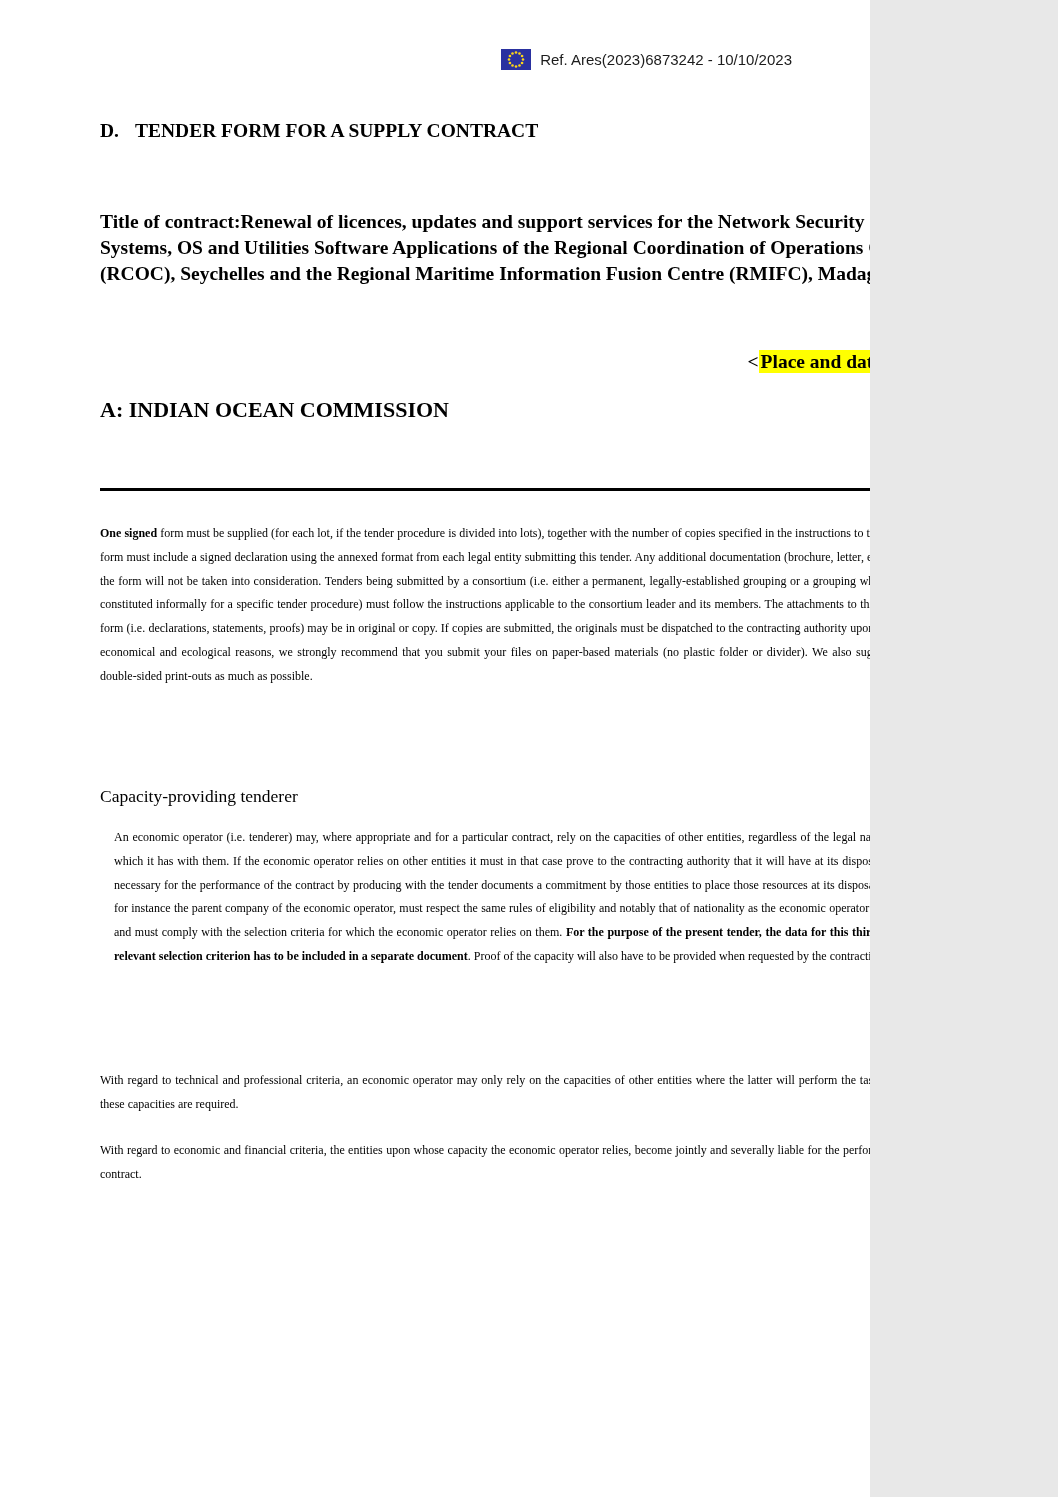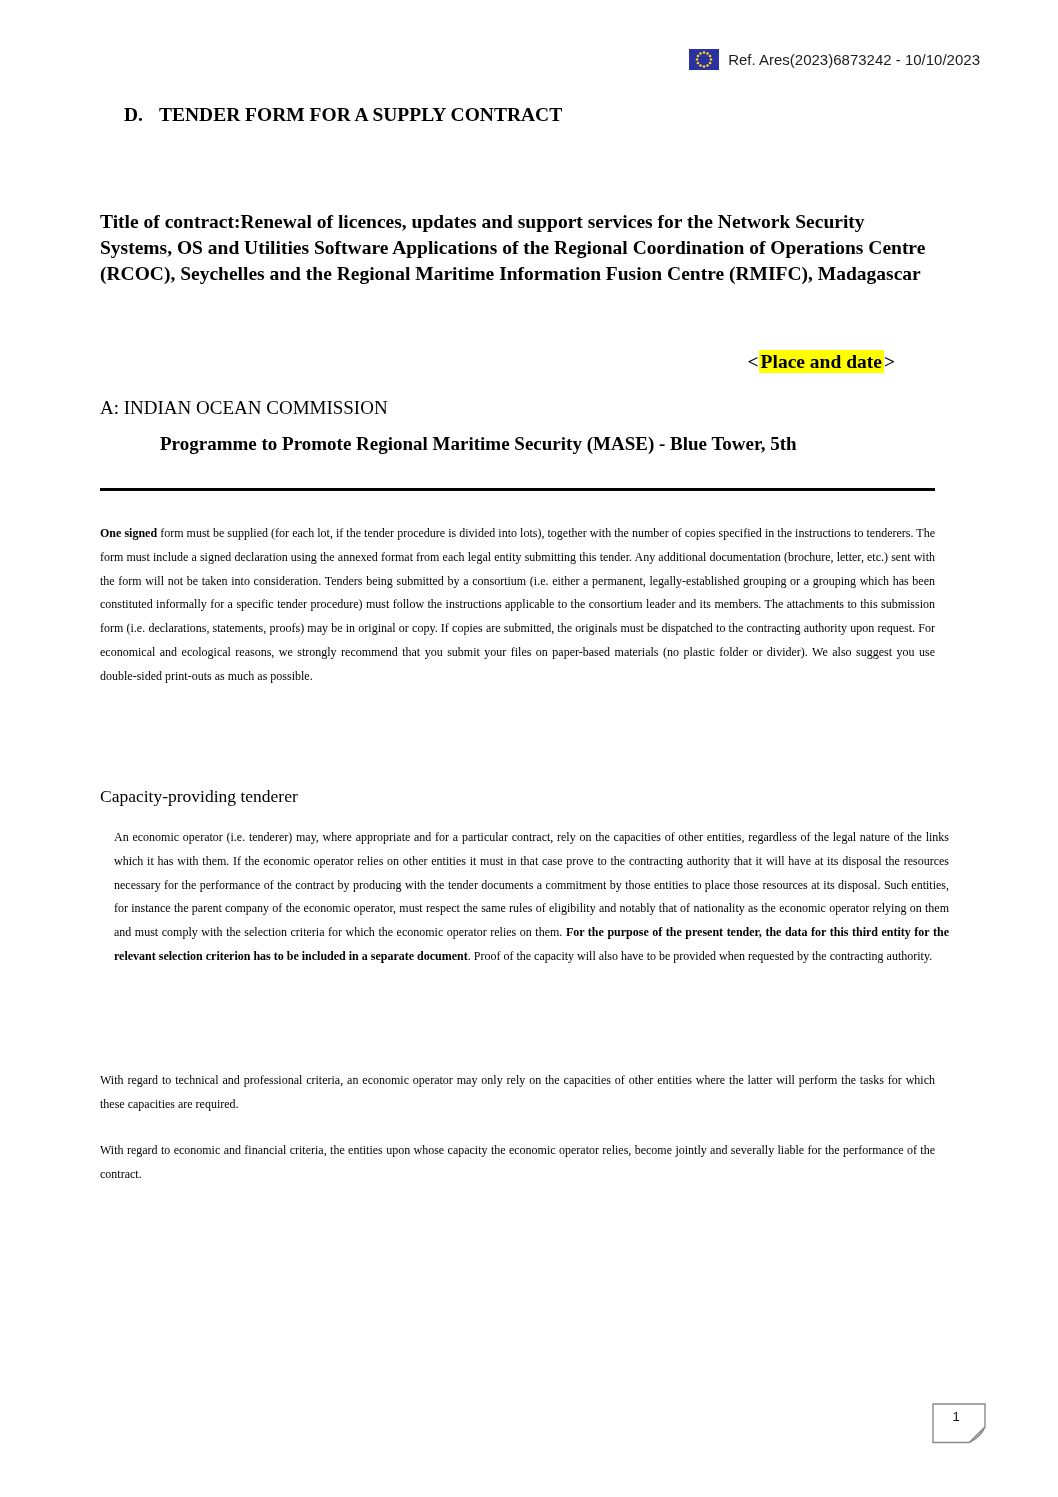--- a/index.html
+++ b/index.html
@@ -1,38 +1,38 @@
 <!DOCTYPE html>
 <html><head>
 <meta charset="utf-8">
 <style>
   html, body { margin: 0; padding: 0; background: #e8e8e8; }
   .page {
     position: relative;
-    width: 1058px;
+    width: 870px;
     height: 1497px;
     background: #ffffff;
     overflow: hidden;
     color: #000;
   }
   .abs { position: absolute; }
   .serif { font-family: "Liberation Serif", "DejaVu Serif", serif; }
   .sans  { font-family: "Liberation Sans", "DejaVu Sans", sans-serif; }
 
   
   .ref-line {
     top: 49px; right: 78px;
     display: flex; align-items: center; gap: 9px;
   }
   .ref-text { font-size: 15px; color: #1c1c1c; }
 
   
   .section-heading {
-    top: 104px; left: 100px;
-    font-size: 19.5px; font-weight: bold; margin-left: 24px;
+    top: 120px; left: 100px;
+    font-size: 19.5px; font-weight: bold;
   }
   .section-heading .letter { margin-right: 16px; }
 
   .publication-line {
     top: 165px; left: 100px;
     font-size: 18.5px; font-weight: bold;
   }
   .publication-line .label { margin-right: 6px; }
 
   .contract-title {
@@ -45,21 +45,21 @@
   .place-date {
     top: 351px; left: 100px; width: 835px;
     text-align: right; padding-right: 0;
     font-size: 19.5px; font-weight: bold;
   }
   .place-date .inner { margin-right: 40px; }
   .place-date .hl { background: #ffff00; padding: 1px 2px; }
 
   .addressee-heading {
     top: 397px; left: 100px;
-    font-size: 19px; font-weight: normal;
+    font-size: 22px; font-weight: bold;
   }
   .address-block {
     top: 431px; left: 140px; width: 760px;
     font-size: 19px; font-weight: bold; line-height: 26.5px;
   }
   .address-block .line1 { padding-left: 20px; }
 
   .rule {
     top: 488px; left: 100px; width: 835px; height: 2.5px;
     background: #000;
@@ -126,21 +126,20 @@
   </div>
 
   <div class="abs serif place-date">
     <span class="inner">
       <span>&lt;</span><span class="hl">Place and date</span><span>&gt;</span>
     </span>
   </div>
 
   <div class="abs serif addressee-heading">A: INDIAN OCEAN COMMISSION</div>
   <div class="abs serif address-block">
-    <div class="line1">Programme to Promote Regional Maritime Security (MASE) - Blue Tower, 5th</div>
   </div>
 
   <div class="abs rule"></div>
 
   <div class="abs serif body-par p1">
     <span class="b">One signed</span><span> form must be supplied (for each lot, if the tender procedure is divided into lots), together with the number of copies specified in the instructions to tenderers. The form must include a signed declaration using the annexed format from each legal entity submitting this tender. Any additional documentation (brochure, letter, etc.) sent with the form will not be taken into consideration. Tenders being submitted by a consortium (i.e. either a permanent, legally-established grouping or a grouping which has been constituted informally for a specific tender procedure) must follow the instructions applicable to the consortium leader and its members. The attachments to this submission form (i.e. declarations, statements, proofs) may be in original or copy. If copies are submitted, the originals must be dispatched to the contracting authority upon request. For economical and ecological reasons, we strongly recommend that you submit your files on paper-based materials (no plastic folder or divider). We also suggest you use double-sided print-outs as much as possible.</span>
   </div>
 
   <div class="abs serif subheading">Capacity-providing tenderer</div>
 

